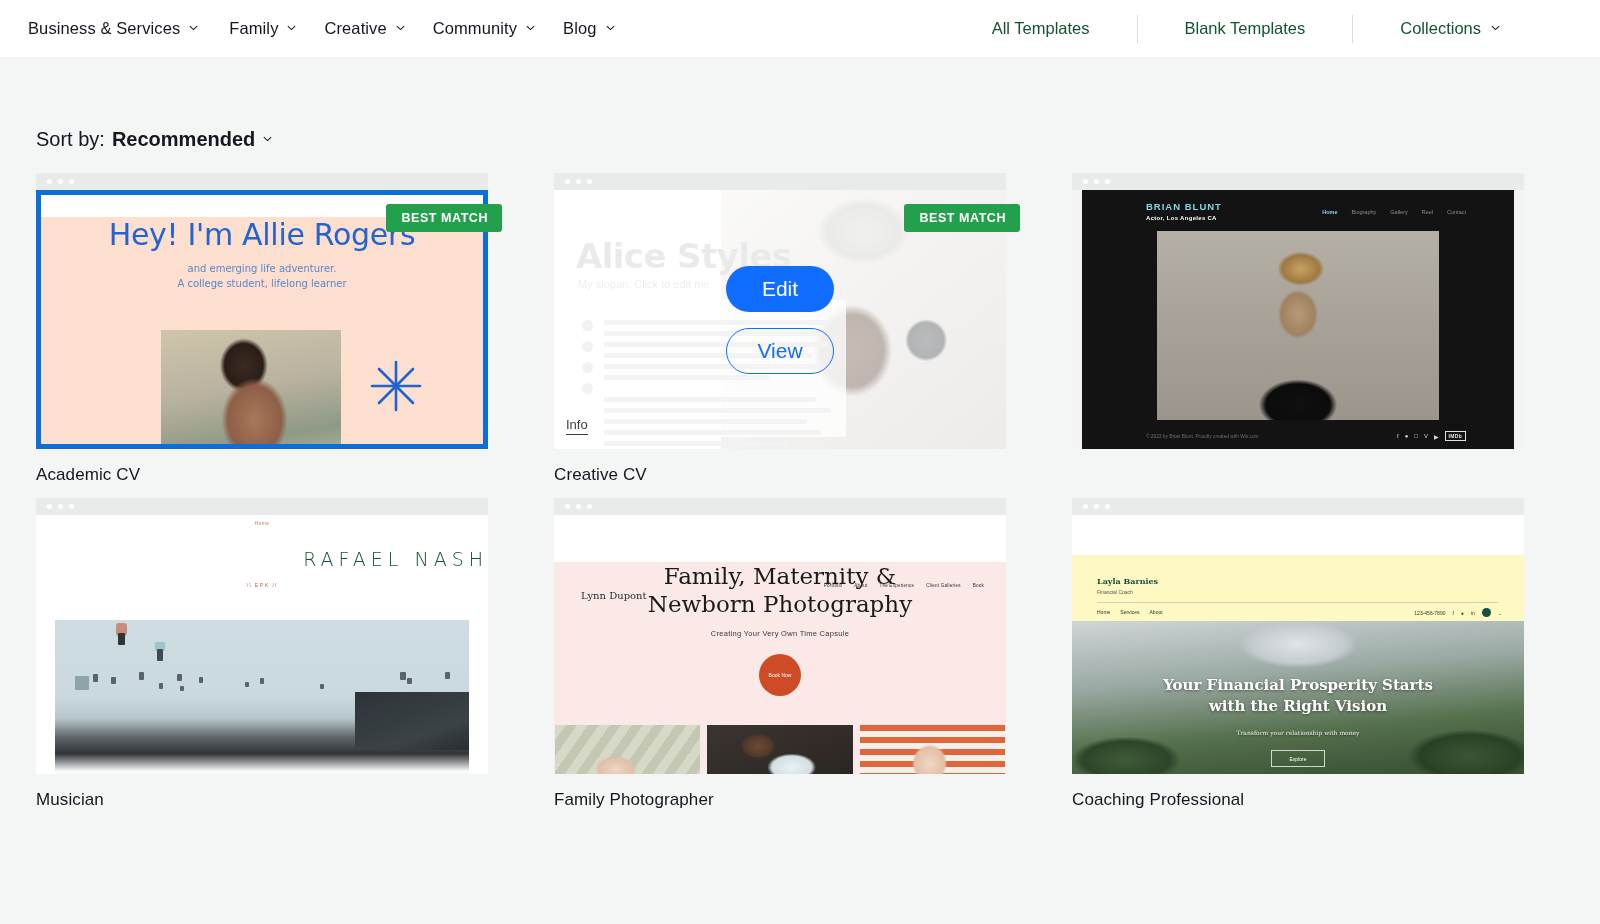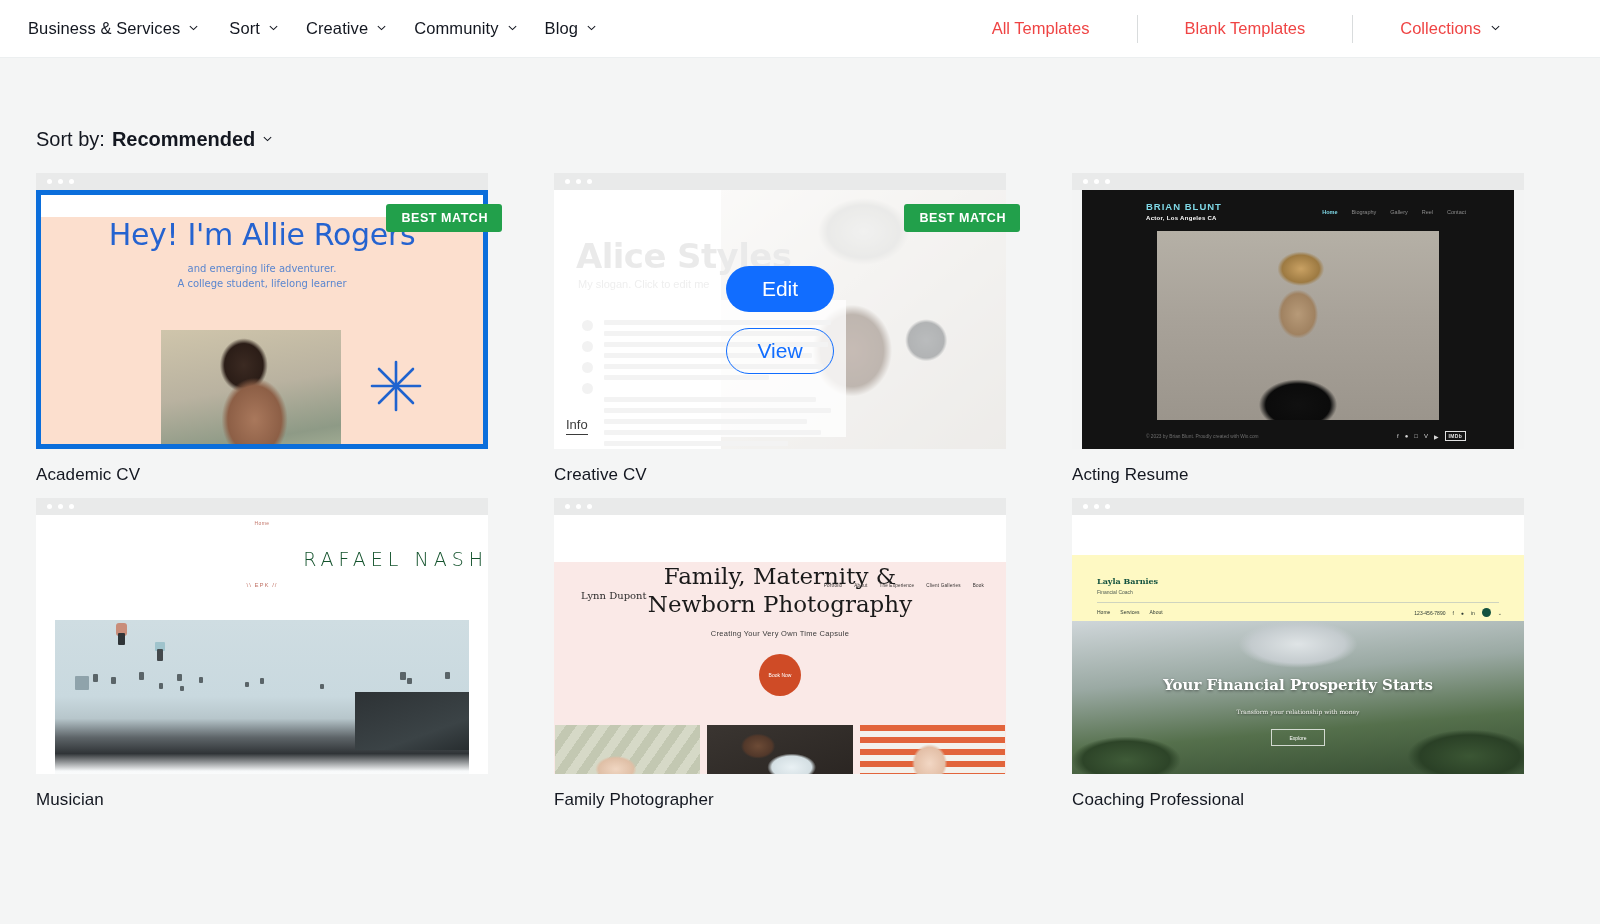--- a/index.html
+++ b/index.html
@@ -29,21 +29,21 @@
   .nav-item:first-child { padding-right: 30px; }
   .chev {
     width: 11px; height: 11px; display: inline-block; position: relative; top: -1px;
   }
   .chev svg { display: block; }
   .nav-right {
     position: absolute; right: 0; top: 0; height: 100%;
     display: flex; align-items: center; padding-right: 52px;
   }
   .nav-r-item {
-    font-size: 16.5px; color: #ef4444; cursor: pointer;
+    font-size: 16.5px; color: #14532d; cursor: pointer;
     padding: 0 47px; display: flex; align-items: center; gap: 9px; white-space: nowrap;
   }
   .nav-sep { width: 1px; height: 28px; background: #d9dcdd; }
 
   
   .results-bar {
     display: flex; align-items: baseline; justify-content: space-between;
     padding: 0 36px; margin-top: 70px;
   }
   .results-title { font-size: 23px; font-weight: 400; color: #131720; letter-spacing: .1px; }
@@ -288,21 +288,21 @@
   <div class="nav-left">
     <div class="nav-item">
       <span>Business &amp; Services</span>
       <span class="chev">
           <svg width="11" height="11" viewBox="0 0 12 12">
             <path d="M2 4.4 L6 8.2 L10 4.4" fill="none" stroke="#131720" stroke-width="1.1"></path>
           </svg>
         </span>
     </div>
     <div class="nav-item">
-      <span>Sort</span>
+      <span>Family</span>
       <span class="chev">
           <svg width="11" height="11" viewBox="0 0 12 12">
             <path d="M2 4.4 L6 8.2 L10 4.4" fill="none" stroke="#131720" stroke-width="1.1"></path>
           </svg>
         </span>
     </div>
     <div class="nav-item">
       <span>Creative</span>
       <span class="chev">
           <svg width="11" height="11" viewBox="0 0 12 12">
@@ -465,21 +465,20 @@
               <span>●</span>
               <span>□</span>
               <span>V</span>
               <span>▶</span>
               <span class="t3-imdb">IMDb</span>
             </div>
           </div>
         </div>
       </div>
     </div>
-    <div class="card-title">Acting Resume</div>
   </div>
 
   <div class="card">
     <div class="thumb-wrap">
       <div class="browser-bar">
         <span class="dot"></span>
         <span class="dot"></span>
         <span class="dot"></span>
       </div>
       <div class="screen">
@@ -569,20 +568,21 @@
             <span>123-456-7890</span>
             <span>f</span>
             <span>●</span>
             <span>in</span>
             <span class="t6-ava"></span>
             <span>⌄</span>
           </div>
           <div class="t6-hero">
             <div class="t6-h">
               <div>Your Financial Prosperity Starts</div>
+              <div>with the Right Vision</div>
             </div>
             <div class="t6-sub">Transform your relationship with money</div>
             <div class="t6-cta">Explore</div>
           </div>
         </div>
       </div>
     </div>
     <div class="card-title">Coaching Professional</div>
   </div>
 

